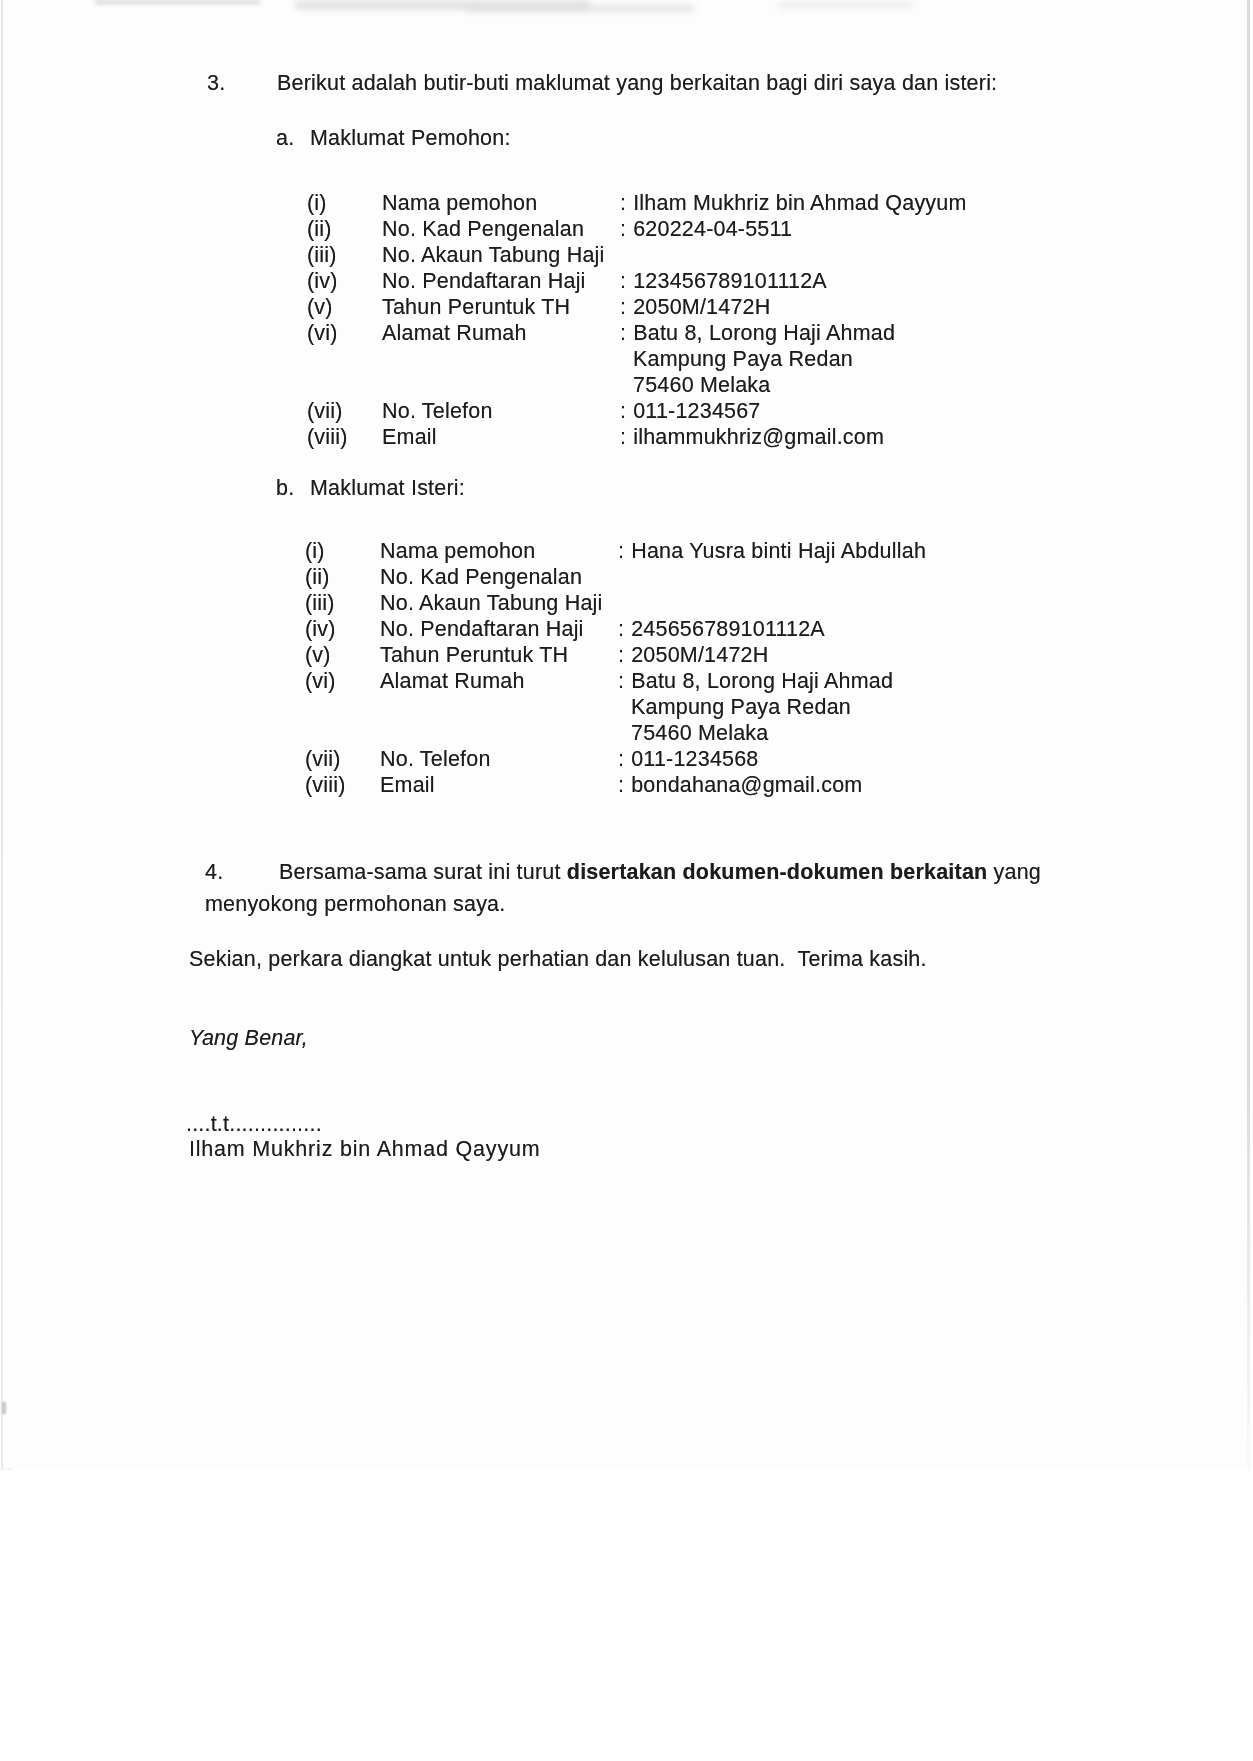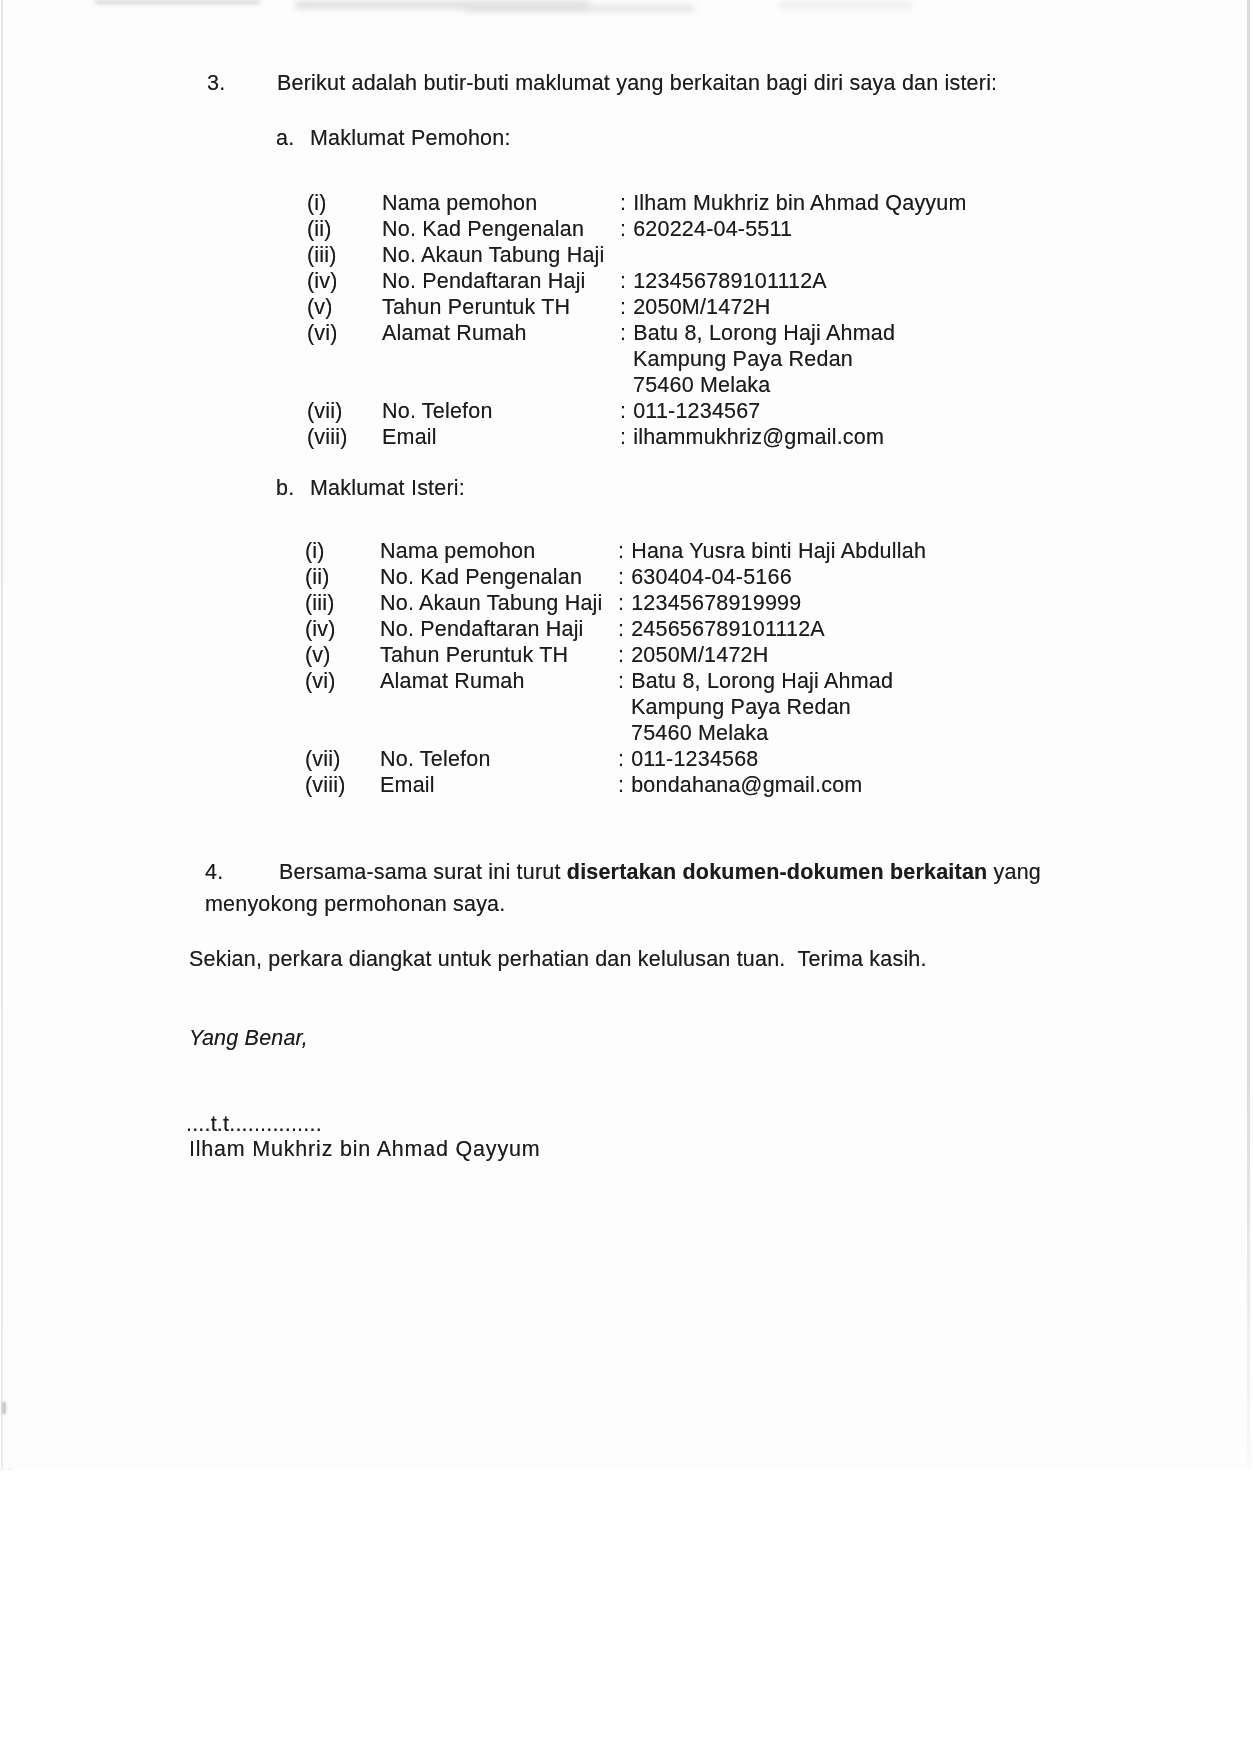--- a/index.html
+++ b/index.html
@@ -137,30 +137,24 @@
     <div class="row">
       <span class="c-num">(i)</span>
       <span class="c-lbl">Nama pemohon</span>
       <span class="c-val">
           <span class="vline"><span class="colon">:</span><span>Hana Yusra binti Haji Abdullah</span></span>
         </span>
     </div>
     <div class="row">
       <span class="c-num">(ii)</span>
       <span class="c-lbl">No. Kad Pengenalan</span>
-      <span class="c-val">
-          <span class="vline"><span class="colon">:</span><span>630404-04-5166</span></span>
-        </span>
     </div>
     <div class="row">
       <span class="c-num">(iii)</span>
       <span class="c-lbl">No. Akaun Tabung Haji</span>
-      <span class="c-val">
-          <span class="vline"><span class="colon">:</span><span>12345678919999</span></span>
-        </span>
     </div>
     <div class="row">
       <span class="c-num">(iv)</span>
       <span class="c-lbl">No. Pendaftaran Haji</span>
       <span class="c-val">
           <span class="vline"><span class="colon">:</span><span>245656789101112A</span></span>
         </span>
     </div>
     <div class="row">
       <span class="c-num">(v)</span>

